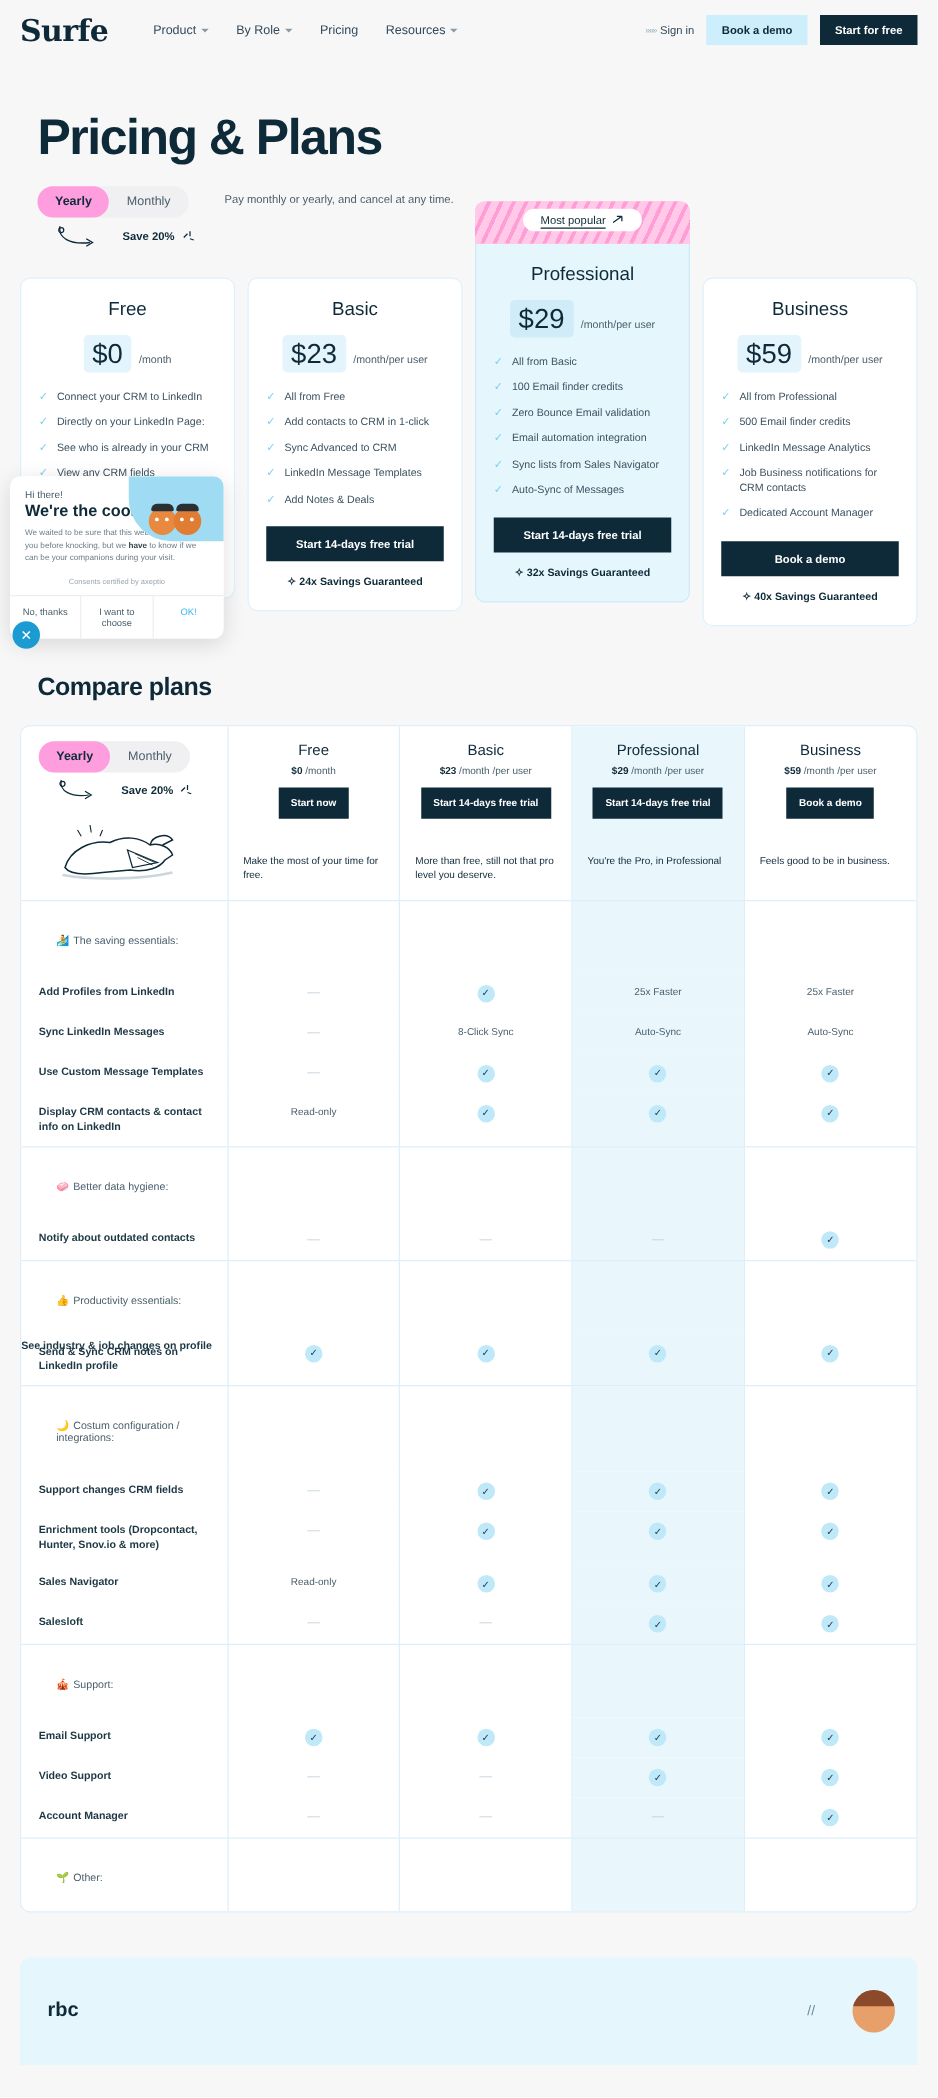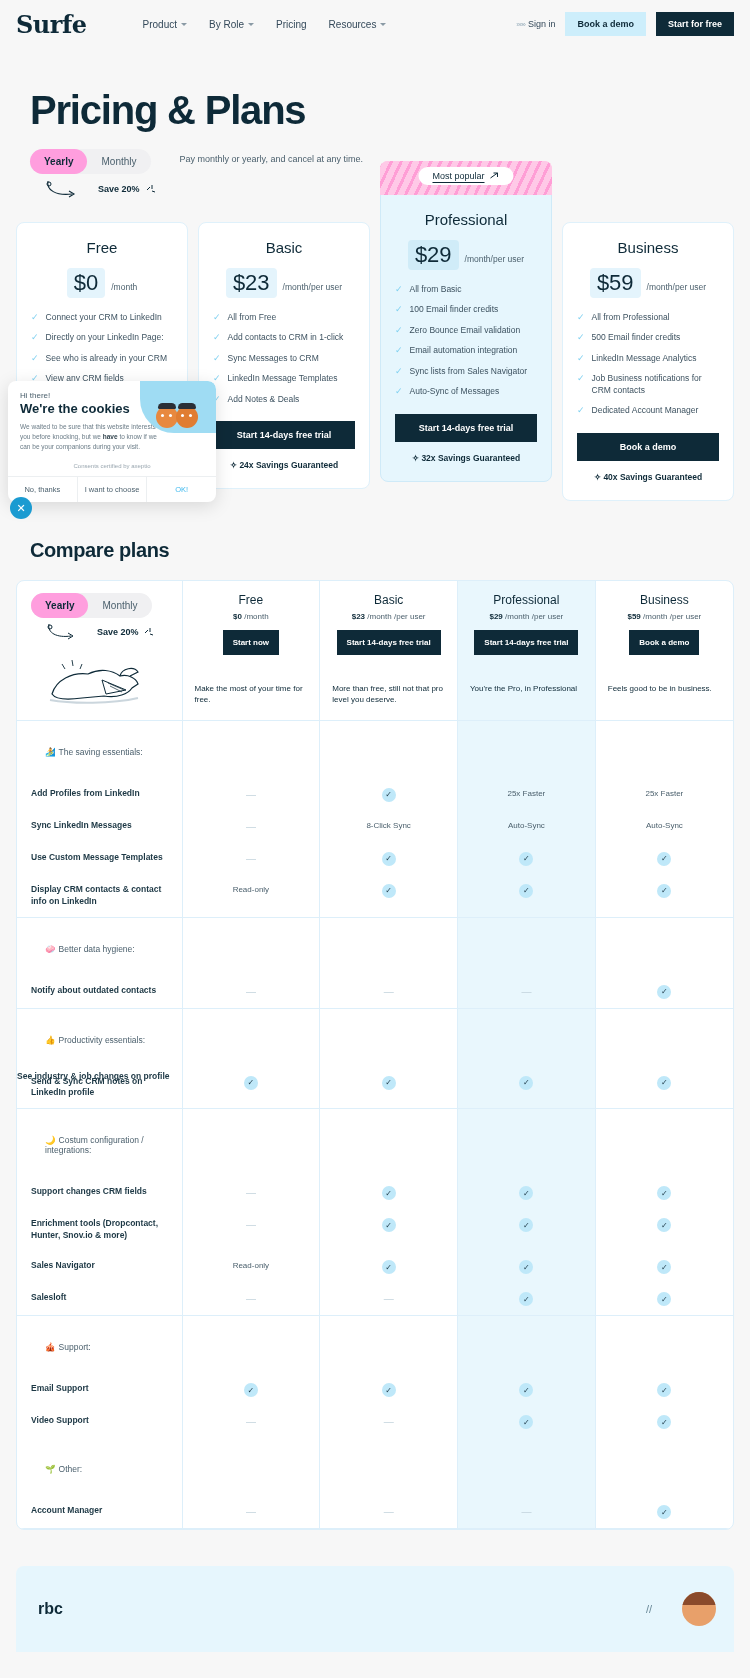--- a/index.html
+++ b/index.html
@@ -7,21 +7,21 @@
     width: 750px;
     background: #f7f7f7;
     font-family: "Liberation Sans", sans-serif;
     color: #0f2e3d;
     position: relative;
     overflow-x: hidden;
   }
   
   .nav { height: 48px; display: flex; align-items: center; padding: 0 16px; background: #f7f7f7; }
   .logo { font-size: 24px; font-weight: 700; letter-spacing: -0.5px; color: #0e2a38; font-family: "DejaVu Serif", serif; }
-  .nav-links { display: flex; align-items: center; gap: 22px; margin-left: 56px; }
+  .nav-links { display: flex; align-items: center; gap: 22px; margin-left: 36px; }
   .nav-link { font-size: 10px; color: #34495a; display: flex; align-items: center; gap: 4px; cursor: pointer; }
   .caret { width: 0; height: 0; border-left: 3px solid transparent; border-right: 3px solid transparent; border-top: 3px solid #8a9aa5; display: inline-block; }
   .nav-right { margin-left: auto; display: flex; align-items: center; gap: 10px; }
   .signin { font-size: 9px; color: #34495a; display: flex; align-items: center; gap: 3px; cursor: pointer; }
   .signin-icon { font-size: 7px; color: #9bb0bd; letter-spacing: -1px; }
   .btn { font-size: 9px; font-weight: 700; padding: 7px 12px; border: none; cursor: pointer; white-space: nowrap; }
   .btn-demo { background: #cdeefb; color: #0e2a38; }
   .btn-free { background: #0e2a38; color: #fff; }
 
   
@@ -48,21 +48,21 @@
   .price-row { display: flex; align-items: baseline; justify-content: center; gap: 6px; margin-bottom: 14px; }
   .price { font-size: 22px; font-weight: 400; background: #e4f4fc; padding: 2px 7px; border-radius: 4px; color: #0e2a38; }
   .card.pro .price { background: #d0ecf8; }
   .per { font-size: 8.5px; color: #4a5f6c; }
   .feat { display: flex; gap: 7px; font-size: 8.5px; color: #3d5260; line-height: 1.35; margin-bottom: 9px; align-items: flex-start; }
   .tick { color: #7fd0f0; font-size: 9px; line-height: 1.2; flex: 0 0 auto; }
   .card-btn { display: block; width: 100%; text-align: center; background: #0e2a38; color: #fff; font-size: 9px; font-weight: 700; padding: 9px 4px; border: none; cursor: pointer; margin-top: 16px; }
   .guarantee { text-align: center; font-size: 8.5px; font-weight: 700; color: #0e2a38; margin-top: 11px; }
 
   
-  .cookie { position: absolute; left: 8px; top: 381px; width: 208px; background: #fff; border-radius: 8px; box-shadow: 0 4px 18px rgba(0,0,0,.13); overflow: hidden; z-index: 50; }
+  .cookie { position: absolute; left: 8px; top: 381px; width: 171px; background: #fff; border-radius: 8px; box-shadow: 0 4px 18px rgba(0,0,0,.13); overflow: hidden; z-index: 50; }
   .cookie-body { padding: 10px 12px 6px 12px; position: relative; }
   .cookie-hi { font-size: 8px; color: #4a5f6c; }
   .cookie-title { font-size: 13px; font-weight: 700; color: #0e2a38; margin: 1px 0 6px 0; }
   .cookie-txt { font-size: 6.5px; line-height: 1.55; color: #6b7c87; width: 138px; }
   .cookie-txt b { color: #33454f; }
   .cookie-art { position: absolute; right: 0; top: 0; width: 76px; height: 52px; background: #9fdcf3; border-radius: 0 8px 0 34px; overflow: hidden; }
   .ck { position: absolute; bottom: 5px; width: 22px; height: 22px; border-radius: 50%; background: #e8893f; }
   .ck.a { left: 16px; } .ck.b { left: 36px; background: #e07d32; }
   .ck .eye { position: absolute; top: 8px; width: 3px; height: 3px; background: #fff; border-radius: 50%; }
   .ck .eye.l { left: 5px; } .ck .eye.r { left: 13px; }
@@ -203,21 +203,21 @@
     <div class="feat">
         <span class="tick">✓</span>
         <span>All from Free</span>
       </div>
     <div class="feat">
         <span class="tick">✓</span>
         <span>Add contacts to CRM in 1-click</span>
       </div>
     <div class="feat">
         <span class="tick">✓</span>
-        <span>Sync Messages to CRM</span>
+        <span>Sync Advanced to CRM</span>
       </div>
     <div class="feat">
         <span class="tick">✓</span>
         <span>LinkedIn Message Templates</span>
       </div>
     <div class="feat">
         <span class="tick">✓</span>
         <span>Add Notes &amp; Deals</span>
       </div>
     <button class="card-btn">Start 14-days free trial</button>
@@ -630,44 +630,44 @@
             <div class="cell"><span class="dash">—</span></div>
           </td>
           <td class="col pro" style="padding: 0px; border-bottom: none;">
             <div class="cell"><span class="chk">✓</span></div>
           </td>
           <td class="col" style="padding: 0px; border-bottom: none;">
             <div class="cell"><span class="chk">✓</span></div>
           </td>
         </tr>
         <tr>
+          <td class="lbl" style="padding: 0px;">
+            <div class="row-lbl">Account Manager</div>
+          </td>
+          <td class="col" style="padding: 0px;">
+            <div class="cell"><span class="dash">—</span></div>
+          </td>
+          <td class="col" style="padding: 0px;">
+            <div class="cell"><span class="dash">—</span></div>
+          </td>
+          <td class="col pro" style="padding: 0px;">
+            <div class="cell"><span class="dash">—</span></div>
+          </td>
+          <td class="col" style="padding: 0px;">
+            <div class="cell"><span class="chk">✓</span></div>
+          </td>
+        </tr>
+        <tr>
           <td class="lbl" style="border-bottom: none;">
             <div class="sec-head"><span class="emo">🌱</span><span>Other:</span></div>
           </td>
           <td class="col" style="border-bottom: none;">&nbsp;</td>
           <td class="col" style="border-bottom: none;">&nbsp;</td>
           <td class="col pro" style="border-bottom: none;">&nbsp;</td>
           <td class="col" style="border-bottom: none;">&nbsp;</td>
-        </tr>
-        <tr>
-          <td class="lbl" style="padding: 0px;">
-            <div class="row-lbl">Account Manager</div>
-          </td>
-          <td class="col" style="padding: 0px;">
-            <div class="cell"><span class="dash">—</span></div>
-          </td>
-          <td class="col" style="padding: 0px;">
-            <div class="cell"><span class="dash">—</span></div>
-          </td>
-          <td class="col pro" style="padding: 0px;">
-            <div class="cell"><span class="dash">—</span></div>
-          </td>
-          <td class="col" style="padding: 0px;">
-            <div class="cell"><span class="chk">✓</span></div>
-          </td>
         </tr>
       </tbody>
 </table>
 </div>
 
 <div class="footer-band">
   <div class="footer-logo">rbc</div>
   <div class="footer-quote">//</div>
   <div class="avatar">
       <div class="hair"></div>

